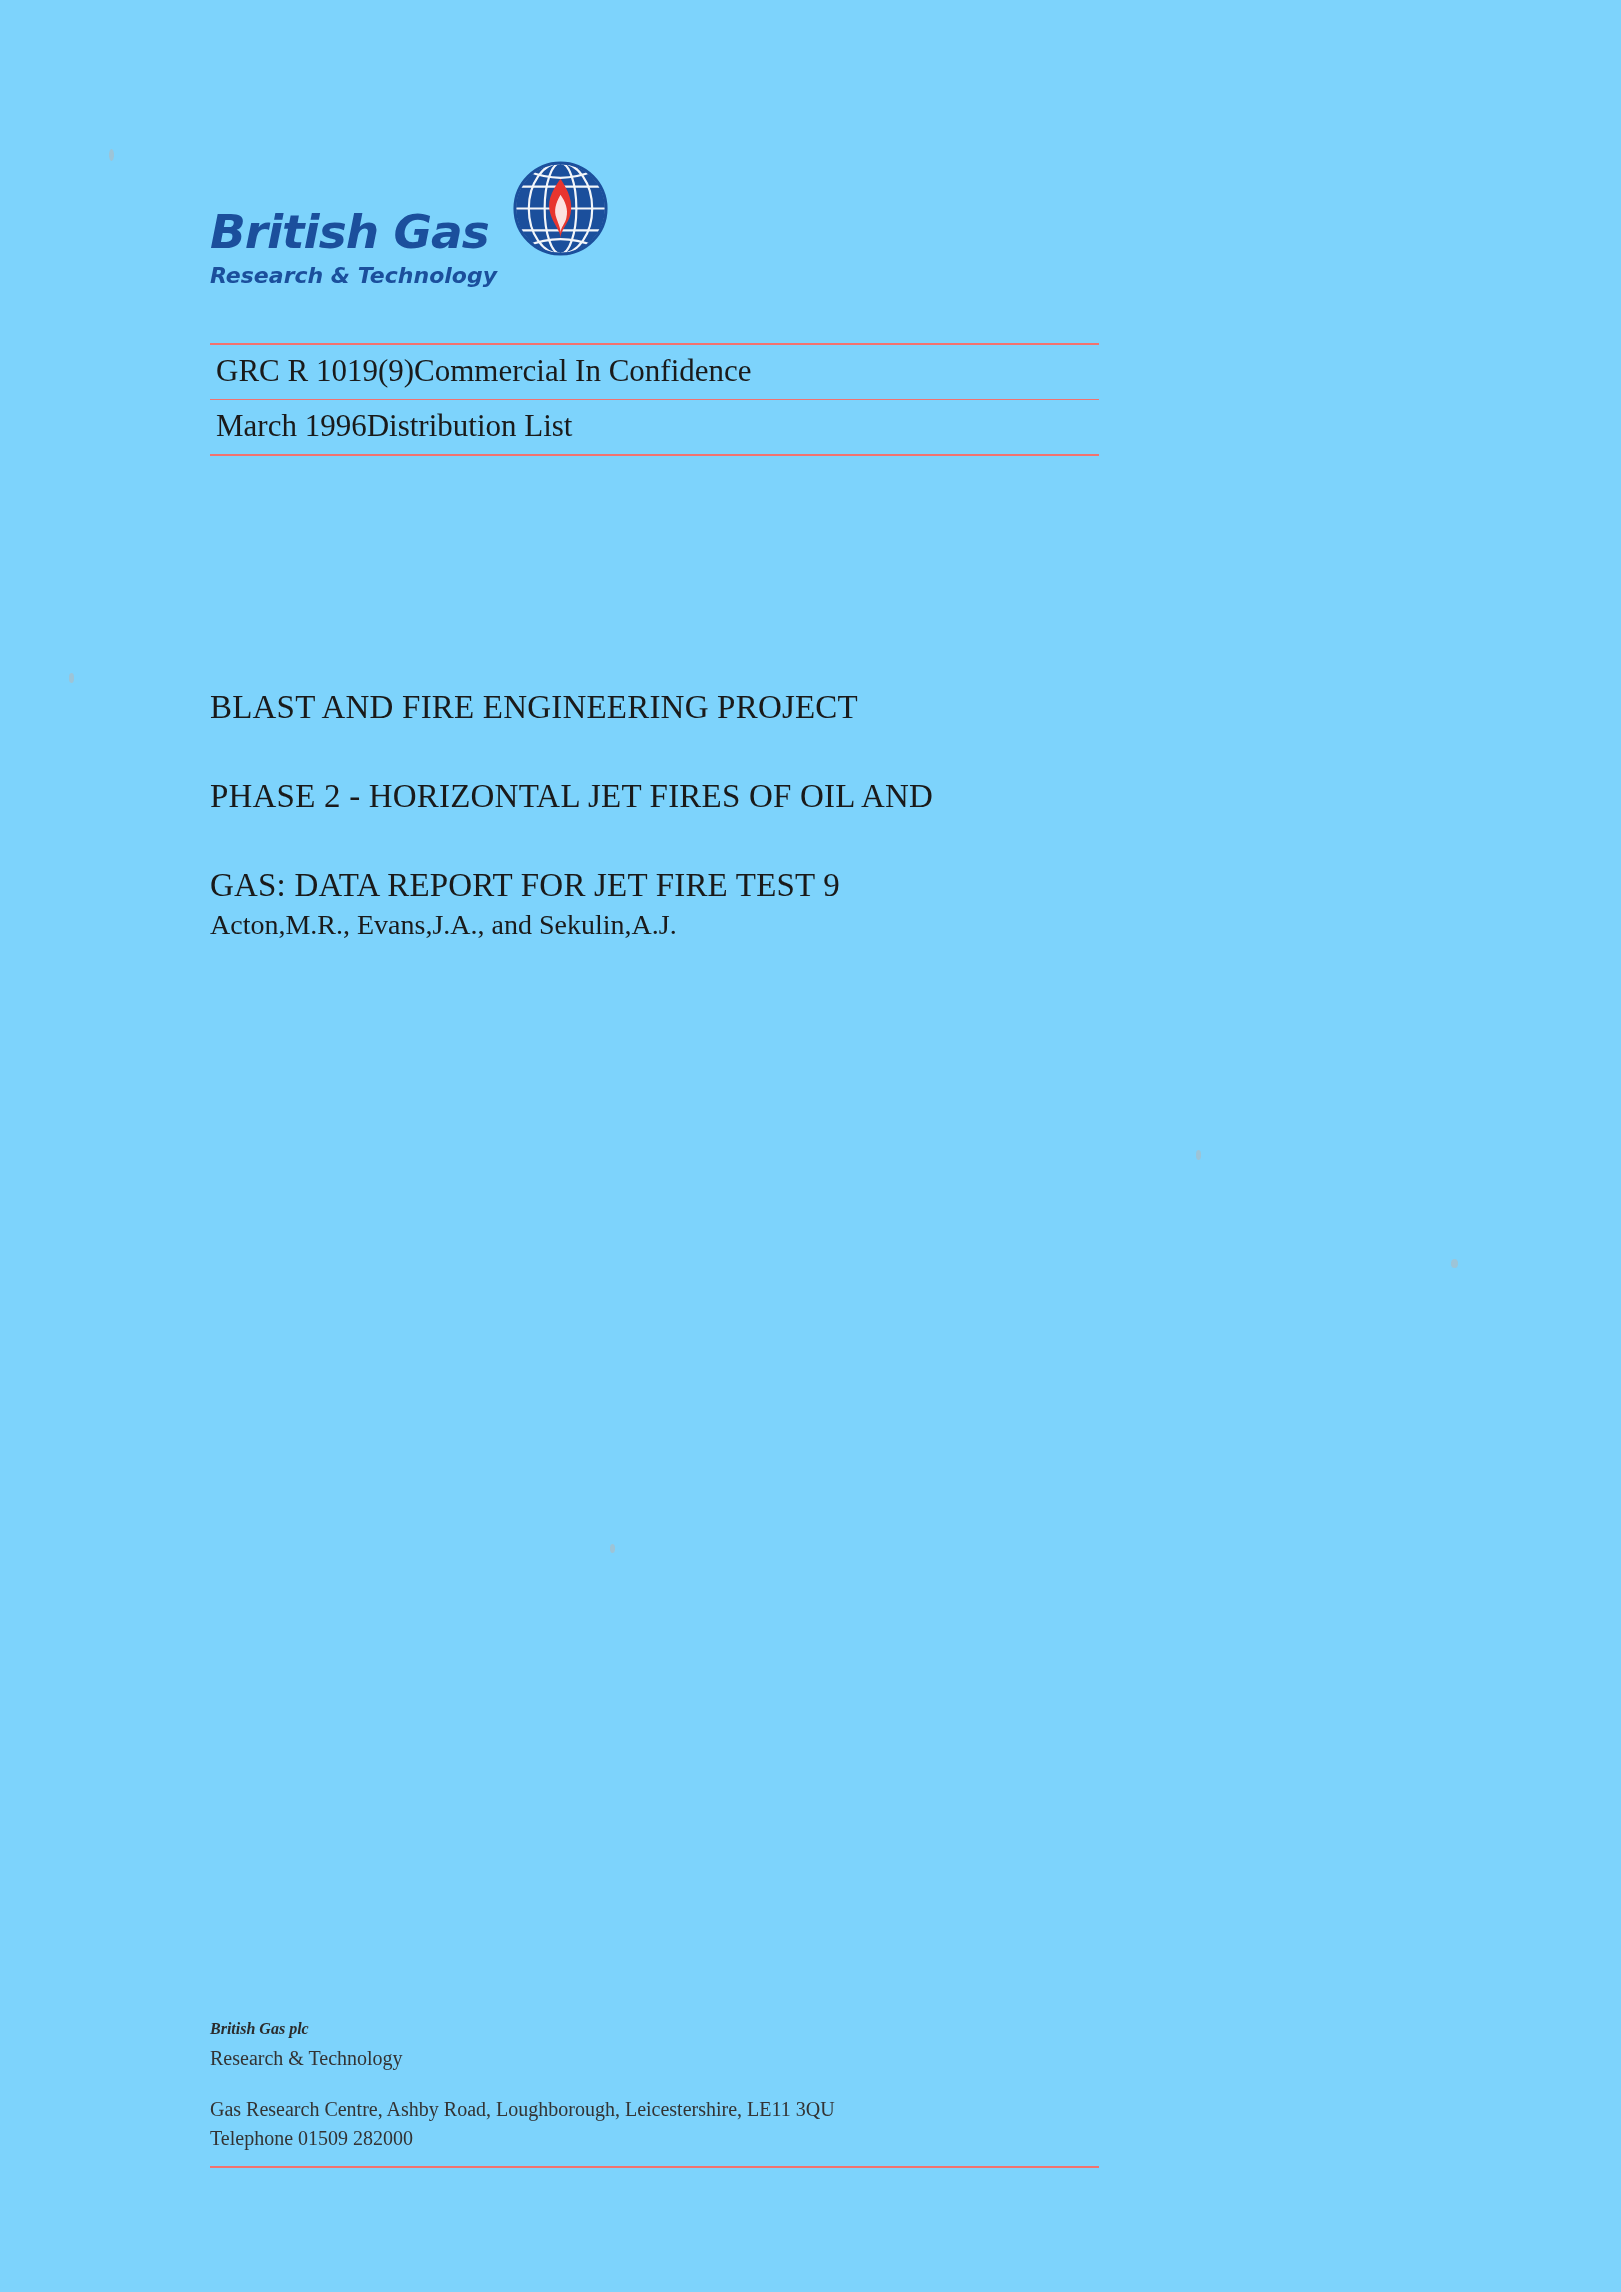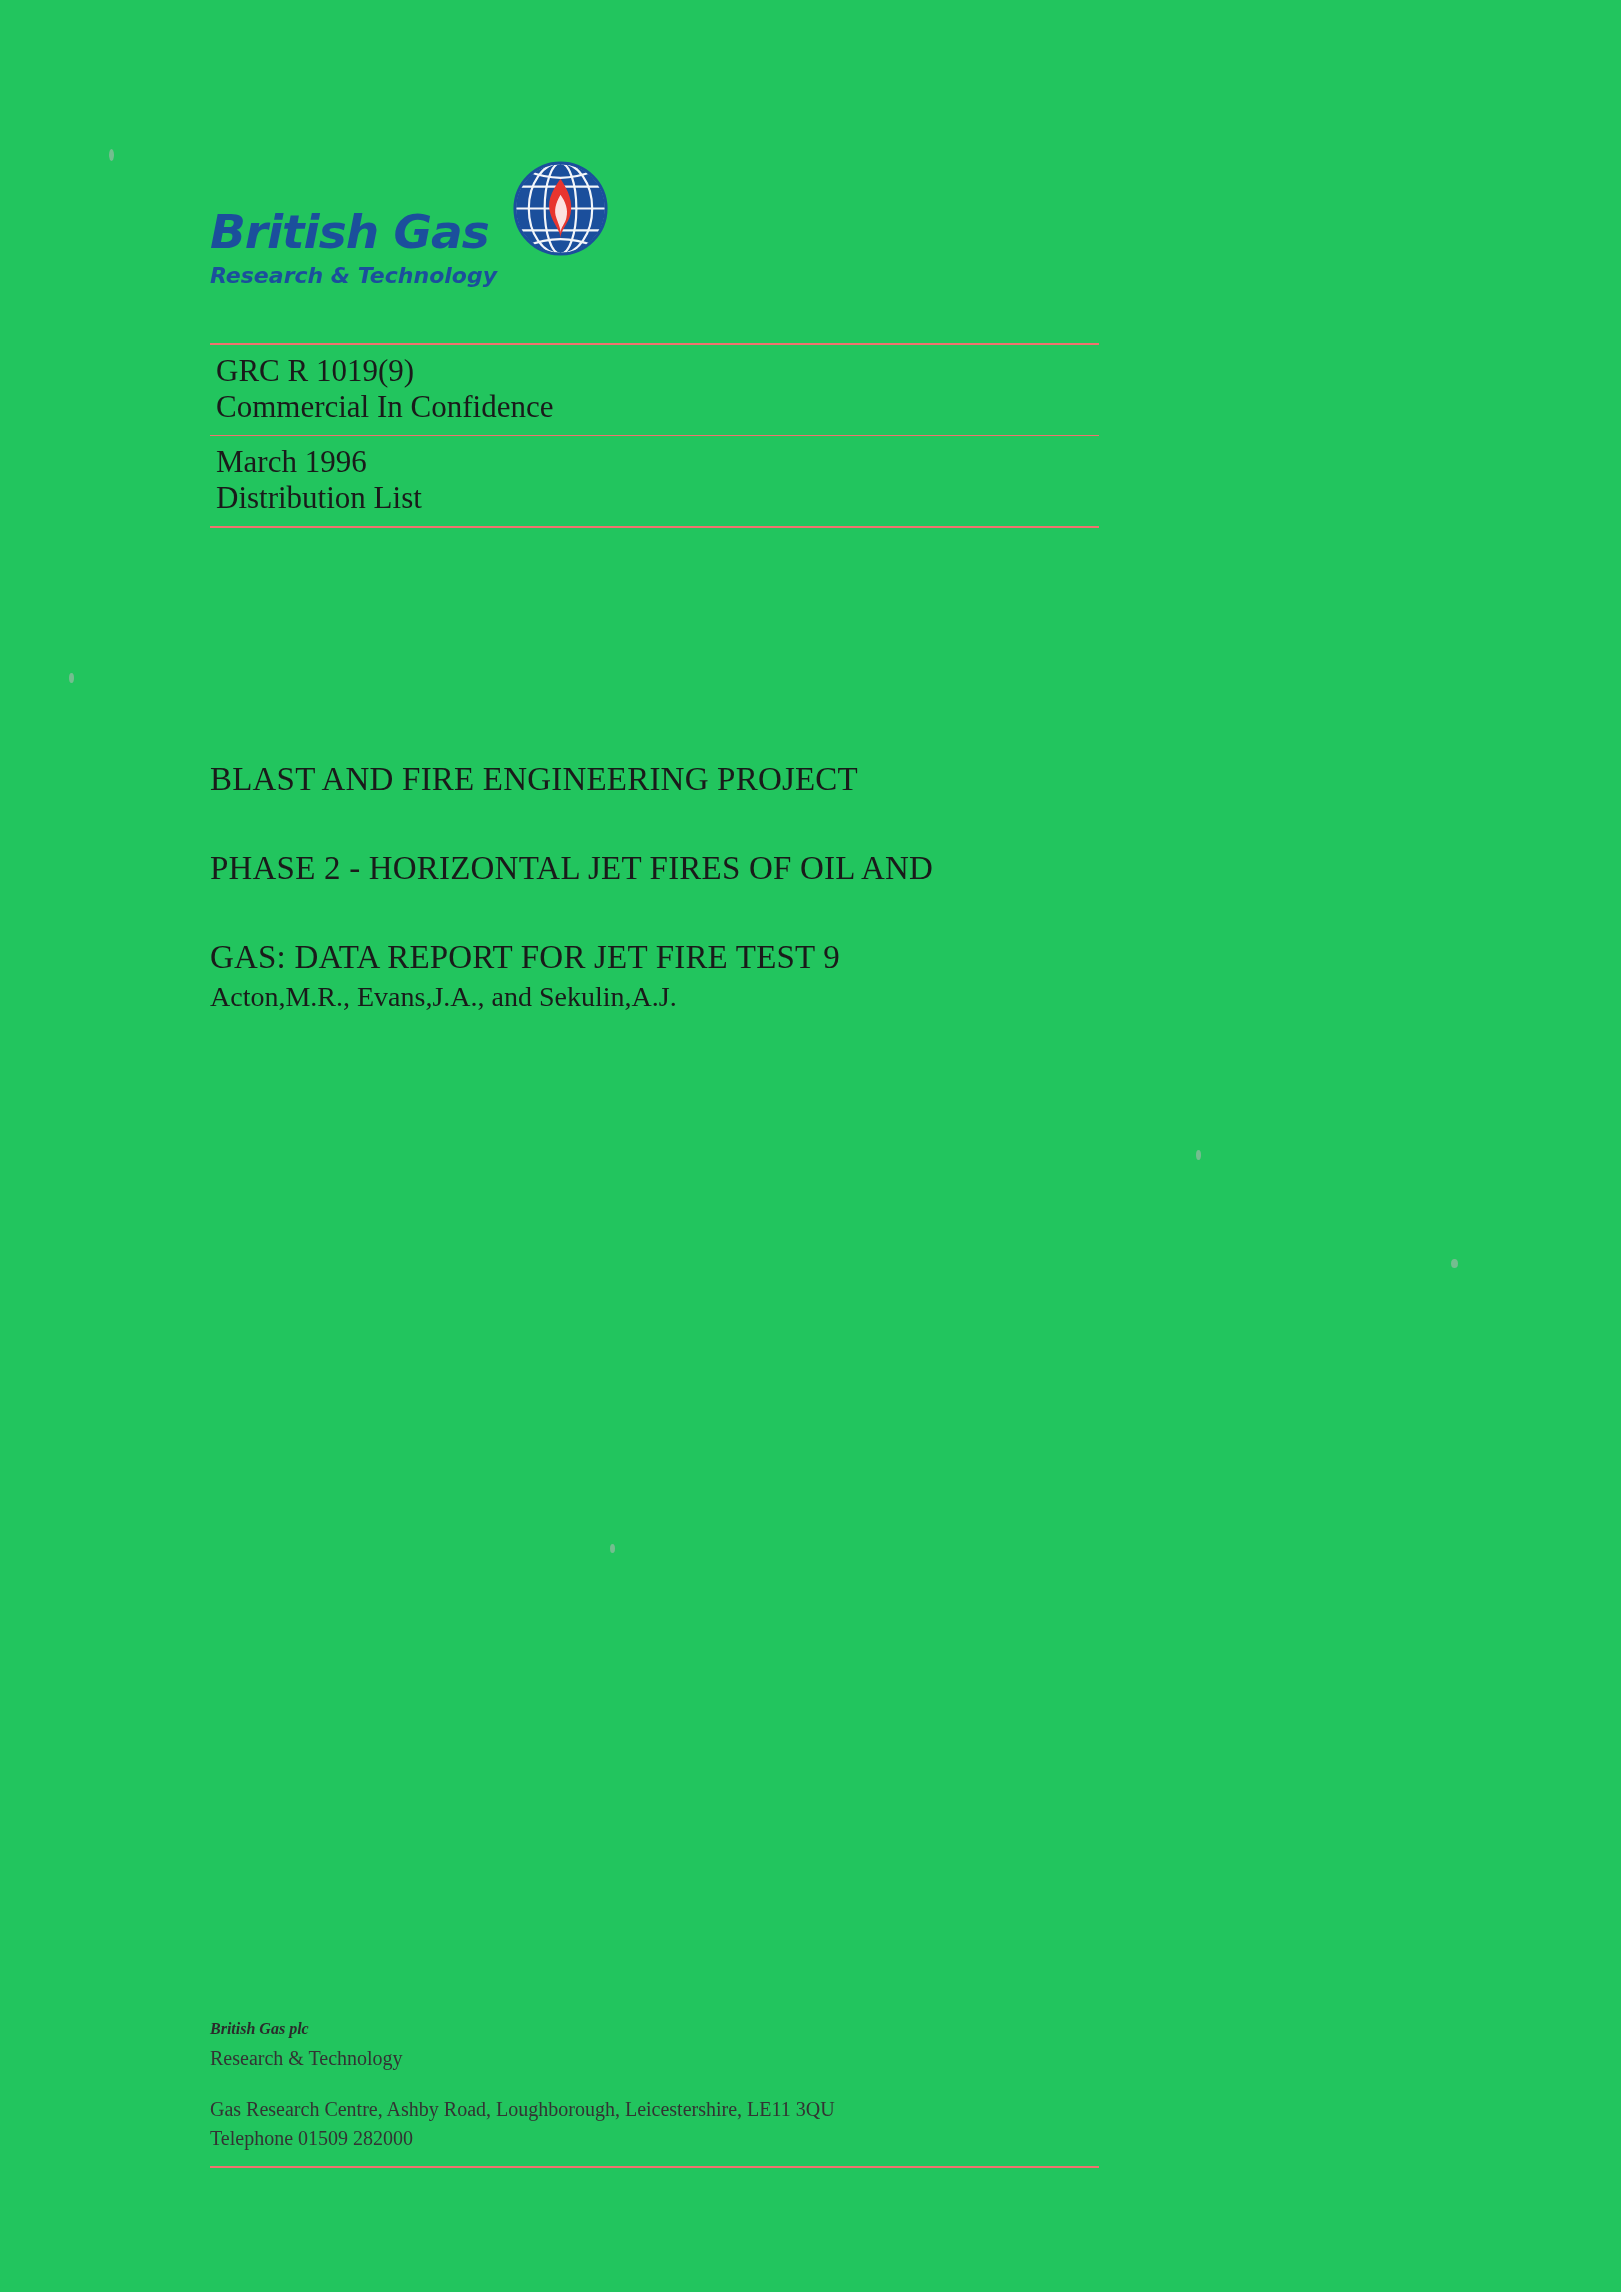--- a/index.html
+++ b/index.html
@@ -8,21 +8,21 @@
     background: #ffffff;
   }
   body {
     font-family: "Liberation Serif", serif;
     color: #1a1a1a;
   }
   .page {
     position: relative;
     width: 1622px;
     height: 2293px;
-    background: #22c55e;
+    background: #7dd3fc;
     overflow: hidden;
   }
   
   .speck {
     position: absolute;
     background: #b8b8b8;
     border-radius: 50%;
     opacity: .55;
   }
 
@@ -81,21 +81,20 @@
   .hdr {
     margin-top: 6px;
     width: 889px;
   }
   .hdr-row {
     display: flex;
     justify-content: flex-start;
     align-items: baseline;
     font-size: 31px;
     padding: 8px 4px 10px 6px;
-    flex-direction: column;
   }
   .hdr-left { white-space: nowrap; }
   .hdr-right { white-space: nowrap; }
 
   
   .title {
     margin-top: 228px;
     font-size: 33px;
     line-height: 1.42;
     letter-spacing: 0.2px;

